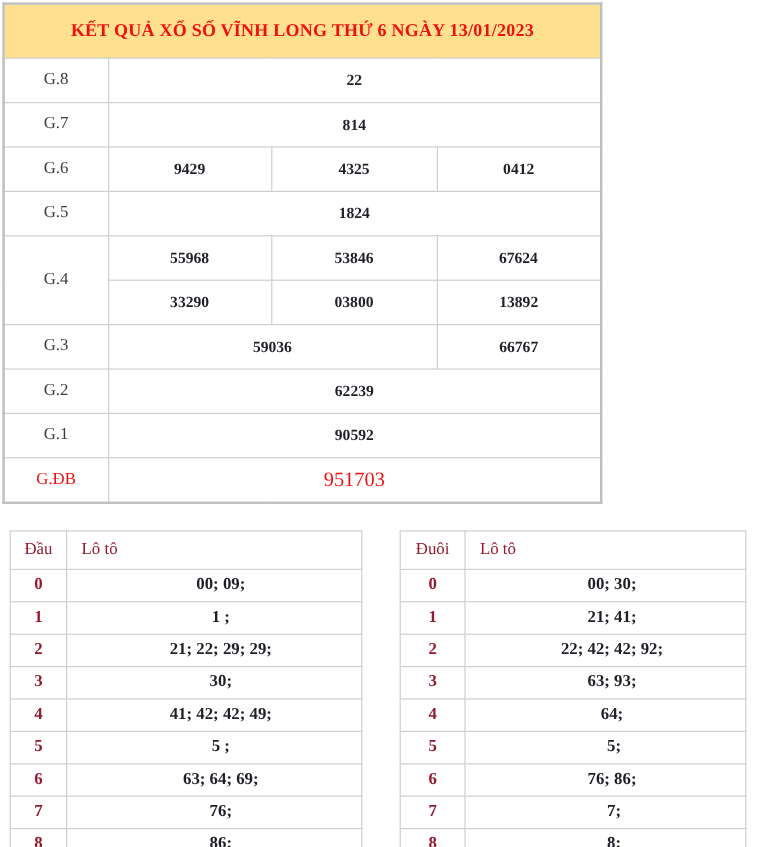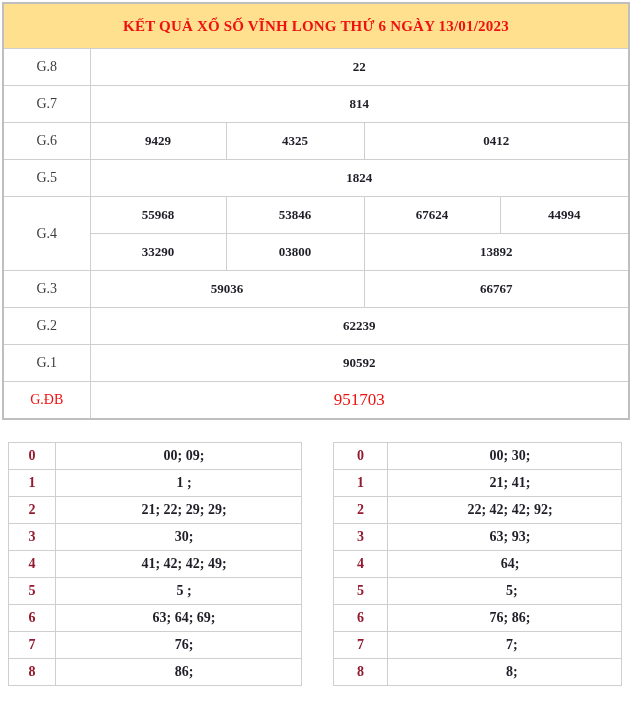--- a/index.html
+++ b/index.html
@@ -6,21 +6,21 @@
   body {
     width:632px; height:706px;
     font-family:"Liberation Serif","DejaVu Serif",serif;
     -webkit-font-smoothing:antialiased;
   }
   .page { padding:2px; }
 
   table { border-collapse:collapse; table-layout:fixed; }
 
   
-  .results-table { width:628px; border:2px solid var(--border-strong,#bfbfbf); }
+  .results-table { width:500px; border:2px solid var(--border-strong,#bfbfbf); }
   .results-table td {
     border:1px solid var(--border-light,#cccccc);
     text-align:center; vertical-align:middle; overflow:hidden;
   }
   .title-cell {
     background:var(--header-bg,#ffe08e);
     height:42px;
     color:var(--red,#ee1111);
     font-weight:bold; font-size:15px;
     letter-spacing:0.2px;
@@ -131,20 +131,24 @@
 
   <div class="bottom">
 
     <table class="lo-table dau">
       <colgroup>
           <col class="col-digit-dau">
           <col>
         </colgroup>
       <tbody>
         <tr>
+          <th class="h-digit">Đầu</th>
+          <th class="h-loto">Lô tô</th>
+        </tr>
+        <tr>
             <td class="d">0</td>
             <td class="loto">00; 09;</td>
           </tr>
         <tr>
             <td class="d">1</td>
             <td class="loto">1 ;</td>
           </tr>
         <tr>
             <td class="d">2</td>
             <td class="loto">21; 22; 29; 29;</td>
@@ -177,20 +181,24 @@
       </tbody>
     </table>
 
     <table class="lo-table duoi">
       <colgroup>
           <col class="col-digit-duoi">
           <col>
         </colgroup>
       <tbody>
         <tr>
+          <th class="h-digit">Đuôi</th>
+          <th class="h-loto">Lô tô</th>
+        </tr>
+        <tr>
             <td class="d">0</td>
             <td class="loto">00; 30;</td>
           </tr>
         <tr>
             <td class="d">1</td>
             <td class="loto">21; 41;</td>
           </tr>
         <tr>
             <td class="d">2</td>
             <td class="loto">22; 42; 42; 92;</td>

